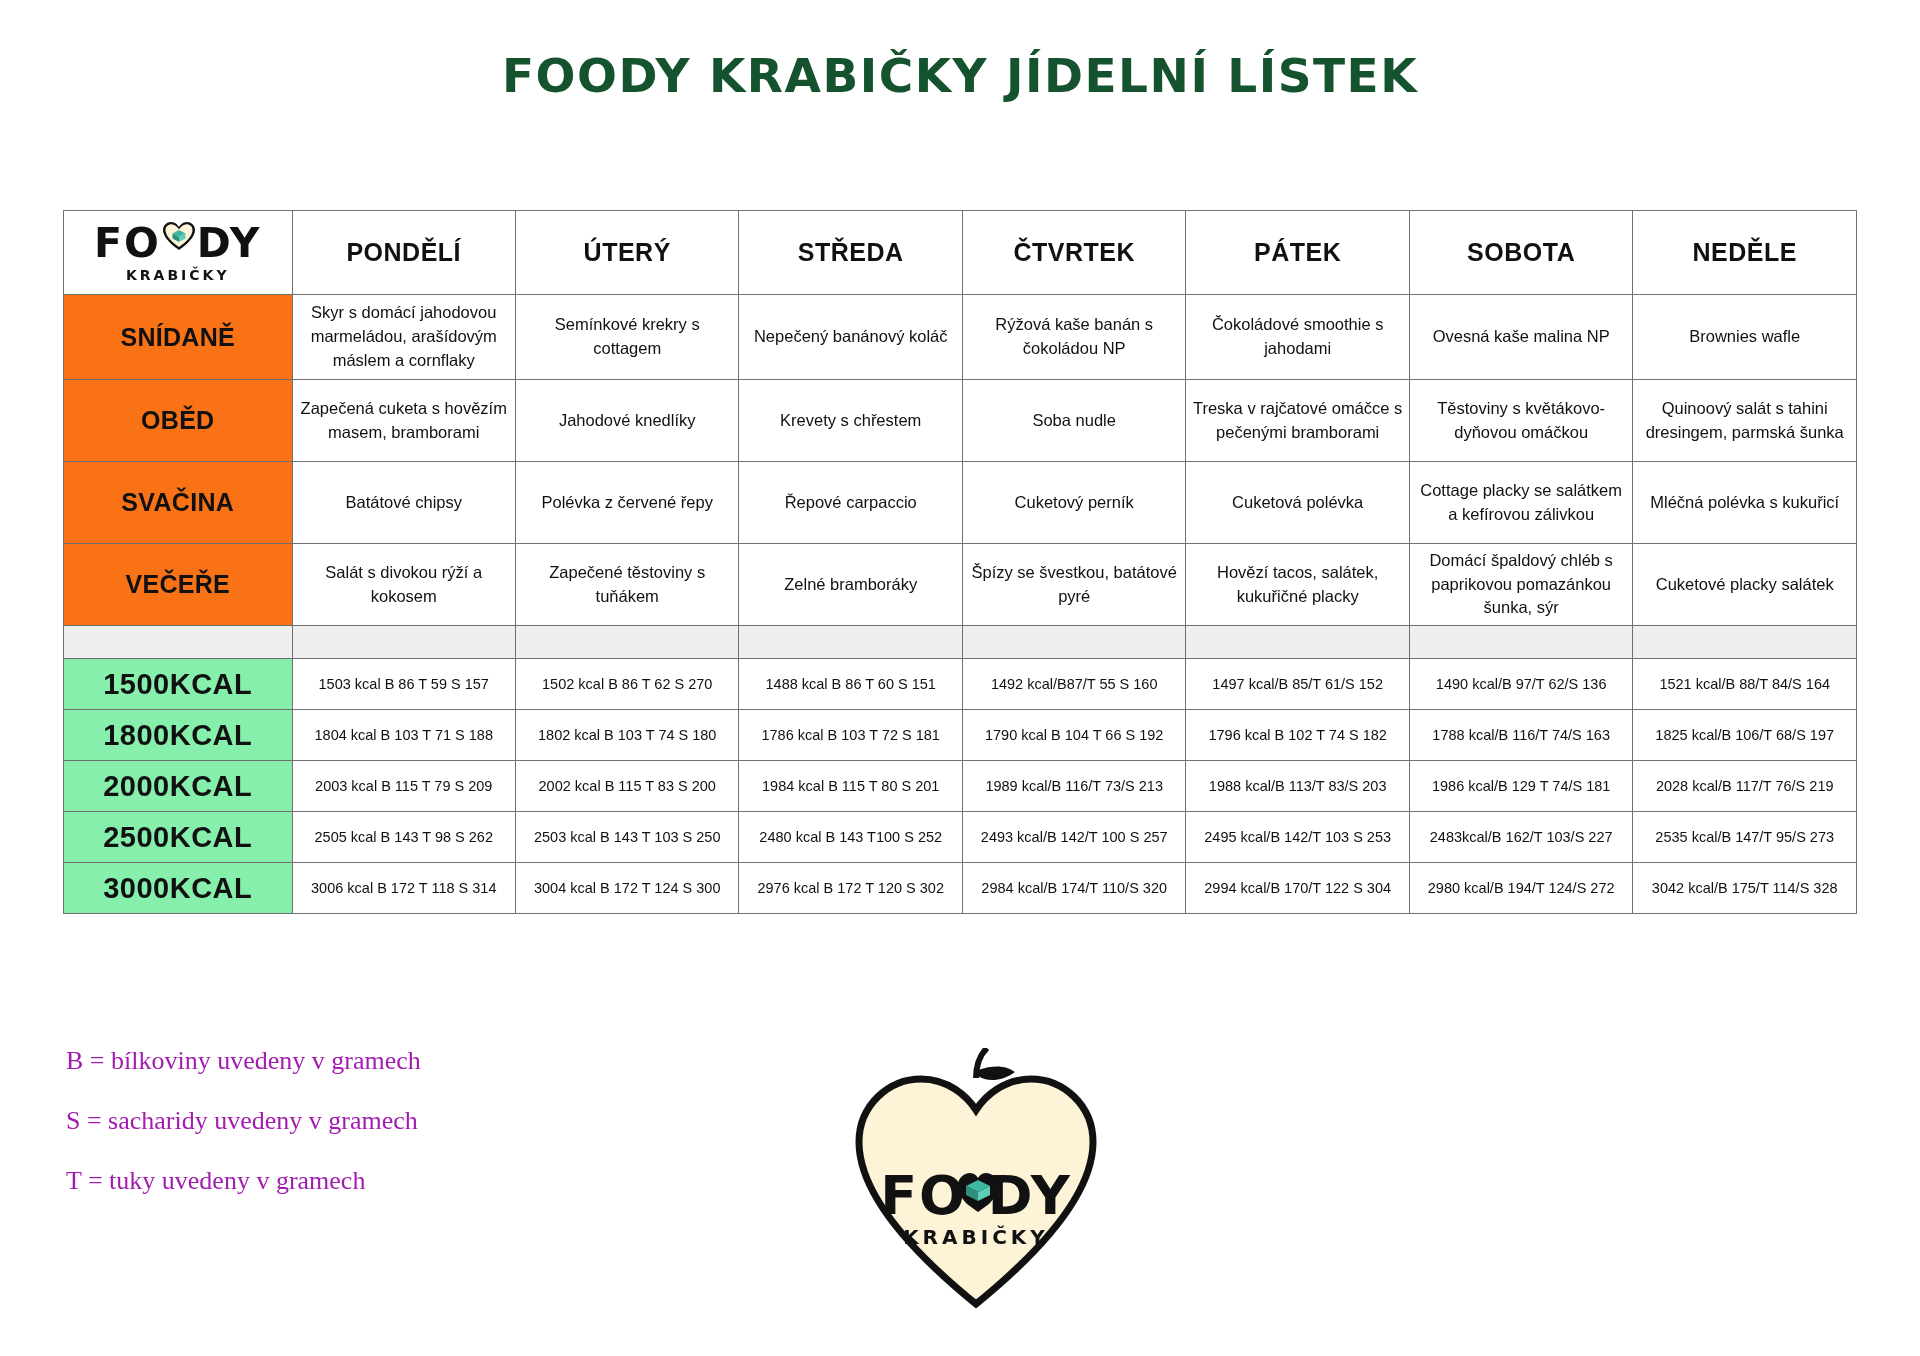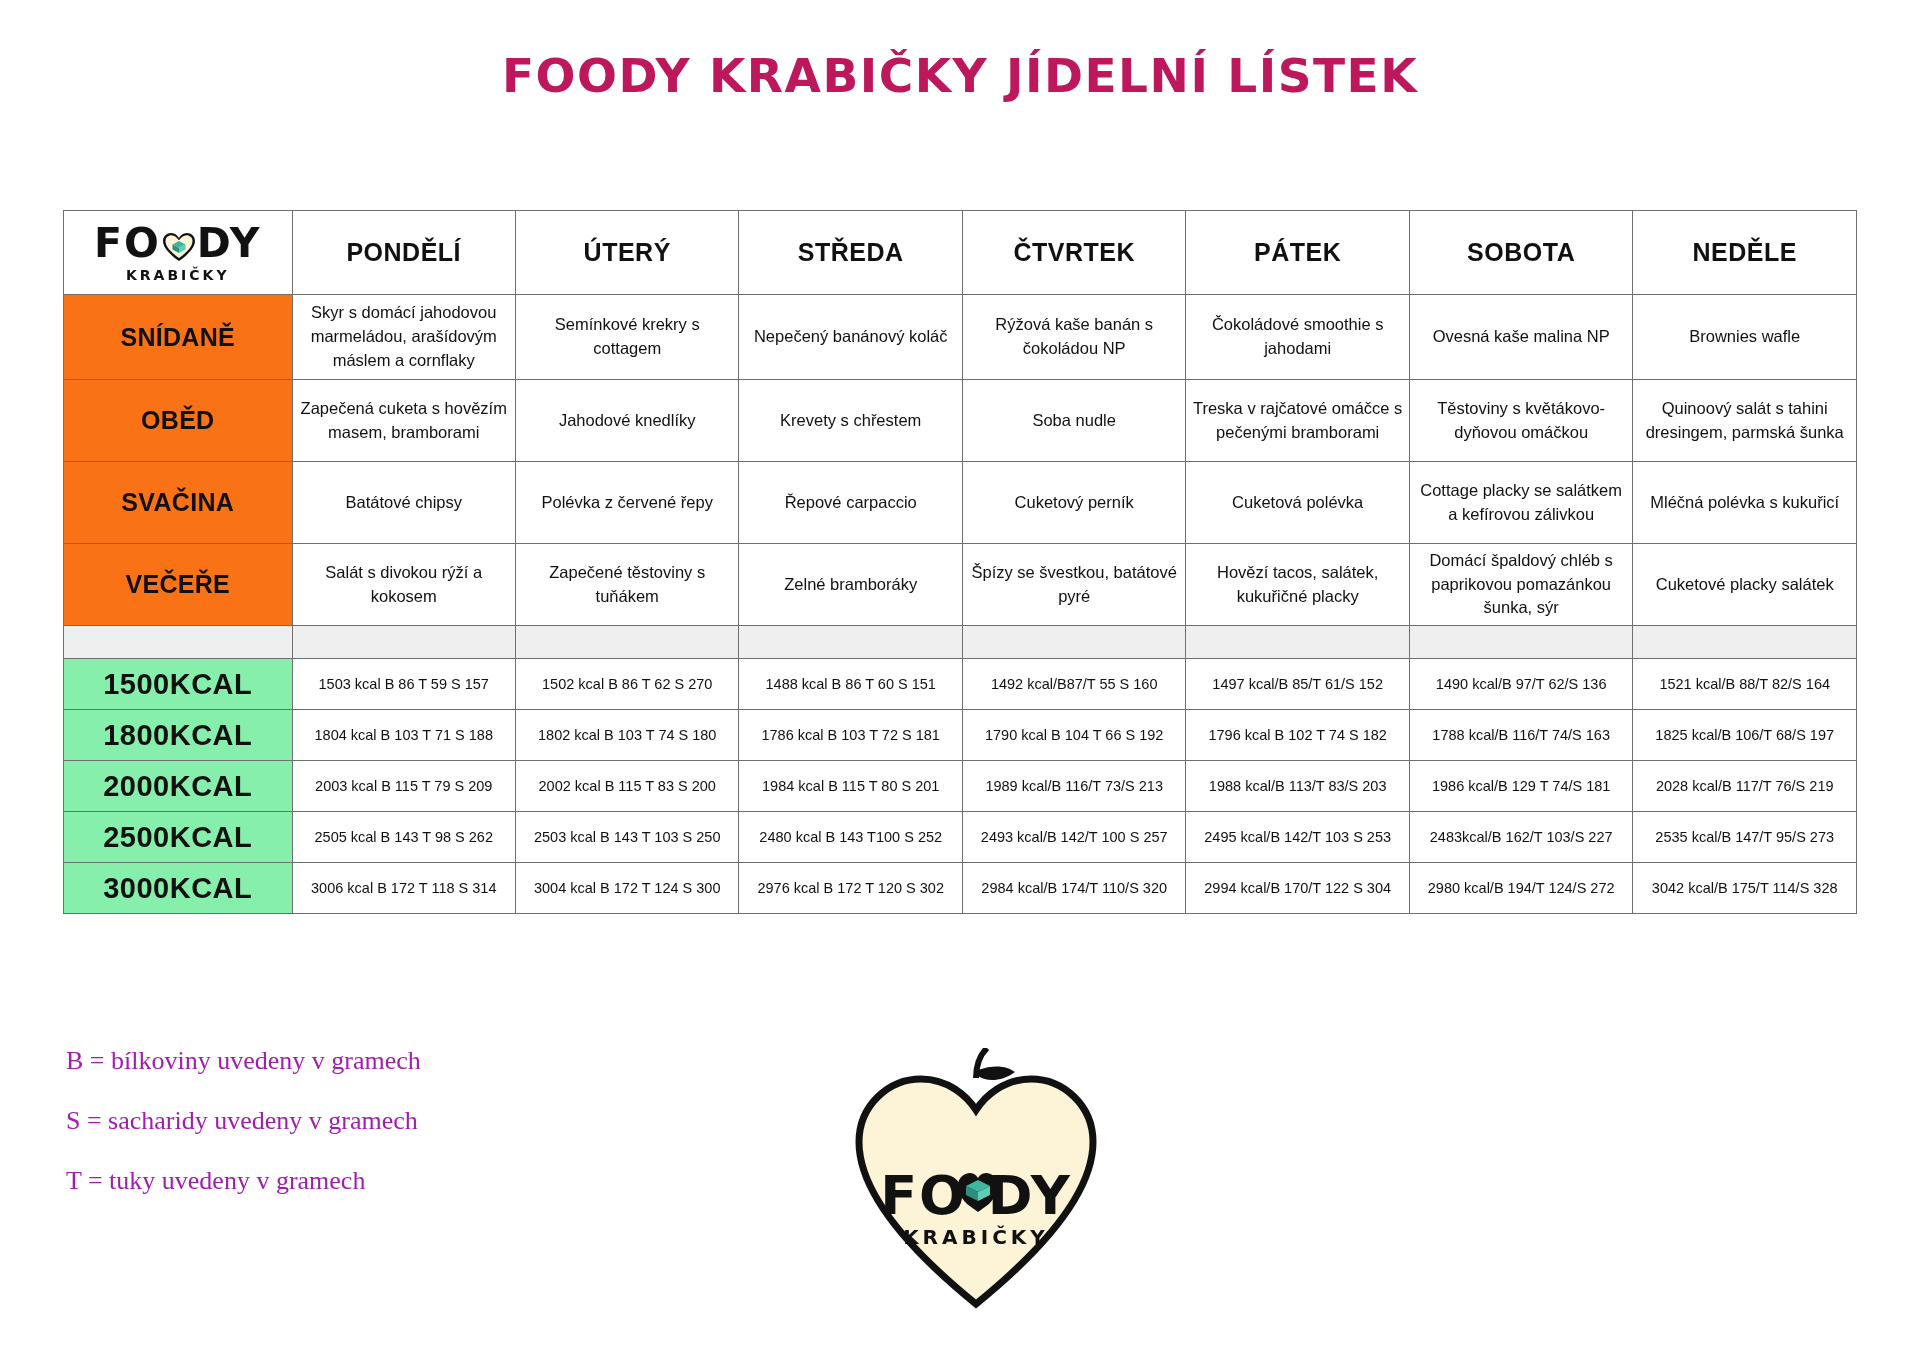--- a/index.html
+++ b/index.html
@@ -22,21 +22,21 @@
     box-sizing: border-box;
   }
   .title {
     text-align: center;
     font-family: "DejaVu Sans", sans-serif;
     font-weight: bold;
     font-size: 47px;
     letter-spacing: 1.5px;
     margin-top: 48px;
     margin-bottom: 0;
-    color: #be185d;
+    color: #14532d;
   }
 
   .table-wrap {
     position: absolute;
     left: 63px;
     top: 162px;
     width: 1794px;
   }
   table.menu {
     border-collapse: collapse;
@@ -64,21 +64,21 @@
     justify-content: center;
     height: 100%;
   }
   .logo-word {
     font-family: "DejaVu Sans", sans-serif;
     font-weight: bold;
     font-size: 41px;
     letter-spacing: 2px;
     line-height: 1;
     display: flex;
-    align-items: flex-end;
+    align-items: flex-start;
     color: #111;
   }
   .logo-heart {
     display: inline-block;
     width: 34px;
     height: 30px;
     position: relative;
     margin: 0 1px;
     transform: translateY(-2px);
   }
@@ -260,21 +260,21 @@
         </tr>
 
         <tr class="kcal-row">
           <td class="kcal-label">1500KCAL</td>
           <td class="kcal-val">1503 kcal B 86 T 59 S 157</td>
           <td class="kcal-val">1502 kcal B 86 T 62 S 270</td>
           <td class="kcal-val">1488 kcal B 86 T 60 S 151</td>
           <td class="kcal-val">1492 kcal/B87/T 55 S 160</td>
           <td class="kcal-val">1497 kcal/B 85/T 61/S 152</td>
           <td class="kcal-val">1490 kcal/B 97/T 62/S 136</td>
-          <td class="kcal-val">1521 kcal/B 88/T 82/S 164</td>
+          <td class="kcal-val">1521 kcal/B 88/T 84/S 164</td>
         </tr>
         <tr class="kcal-row">
           <td class="kcal-label">1800KCAL</td>
           <td class="kcal-val">1804 kcal B 103 T 71 S 188</td>
           <td class="kcal-val">1802 kcal B 103 T 74 S 180</td>
           <td class="kcal-val">1786 kcal B 103 T 72 S 181</td>
           <td class="kcal-val">1790 kcal B 104 T 66 S 192</td>
           <td class="kcal-val">1796 kcal B 102 T 74 S 182</td>
           <td class="kcal-val">1788 kcal/B 116/T 74/S 163</td>
           <td class="kcal-val">1825 kcal/B 106/T 68/S 197</td>

